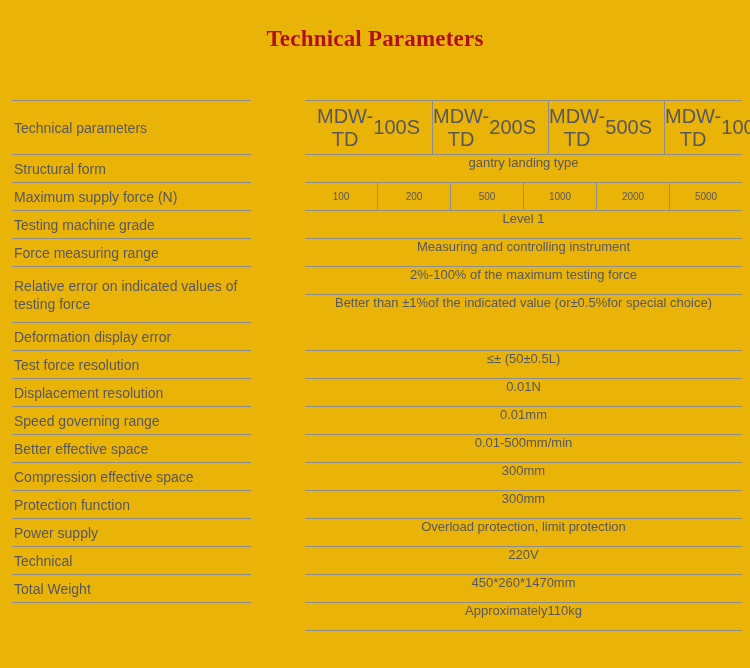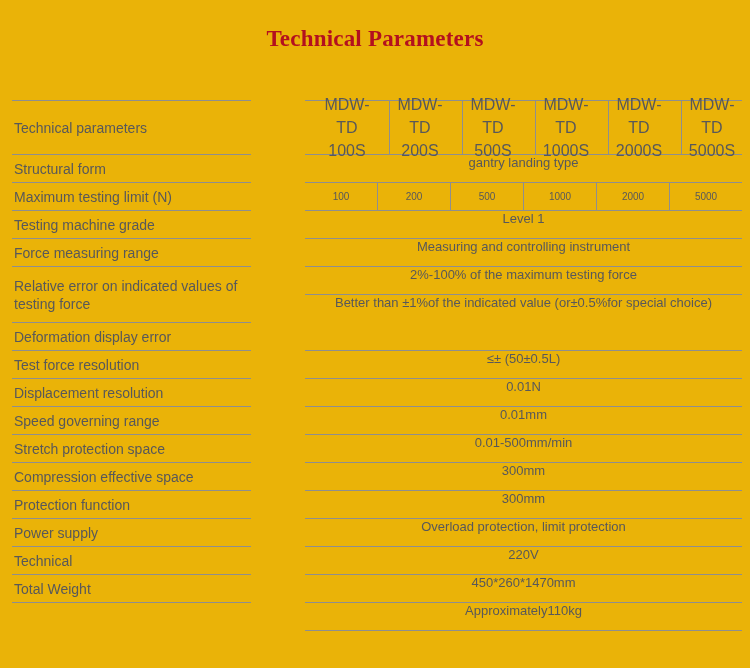--- a/index.html
+++ b/index.html
@@ -41,44 +41,44 @@
     font-size:13px;color:var(--text);text-align:center;
   }
   .rrow.h-header{height:54px;}
   .rrow.h-tall{height:56px;}
   .rrow.cells{align-items:stretch;justify-content:flex-start;}
   .cell{
     flex:1 1 0;display:flex;align-items:center;justify-content:center;
     font-size:10px;
   }
   .cell + .cell{border-left:1px solid var(--line);}
-  .model-cell{flex-direction:column;line-height:23px;font-size:16px;margin-left:12px;}
+  .model-cell{line-height:23px;font-size:20px;margin-left:12px;}
   .spanval{white-space:nowrap;}
 </style>
 </head>
 <body>
 
 <div class="page">
 
   <h1 class="title">Technical Parameters</h1>
 
   <div class="tables">
 
     <div class="left-col">
       <div class="lrow h-header">Technical parameters</div>
       <div class="lrow">Structural form</div>
-      <div class="lrow">Maximum testing limit (N)</div>
+      <div class="lrow">Maximum supply force (N)</div>
       <div class="lrow">Testing machine grade</div>
       <div class="lrow">Force measuring range</div>
       <div class="lrow h-tall">Relative error on indicated values of testing force</div>
       <div class="lrow">Deformation display error</div>
       <div class="lrow">Test force resolution</div>
       <div class="lrow">Displacement resolution</div>
       <div class="lrow">Speed governing range</div>
-      <div class="lrow">Stretch protection space</div>
+      <div class="lrow">Better effective space</div>
       <div class="lrow">Compression effective space</div>
       <div class="lrow">Protection function</div>
       <div class="lrow">Power supply</div>
       <div class="lrow">Technical</div>
       <div class="lrow">Total Weight</div>
     </div>
 
     <div class="right-col">
 
       <div class="rrow h-header cells">

